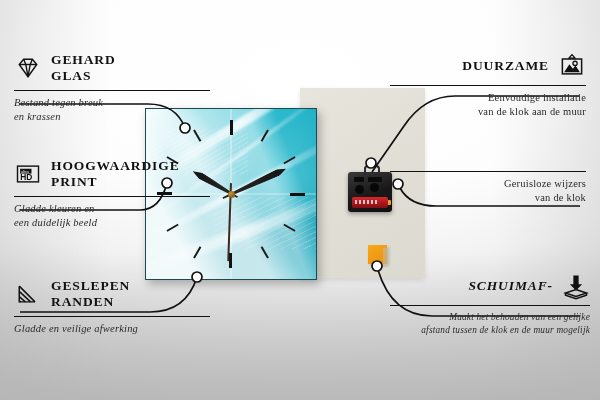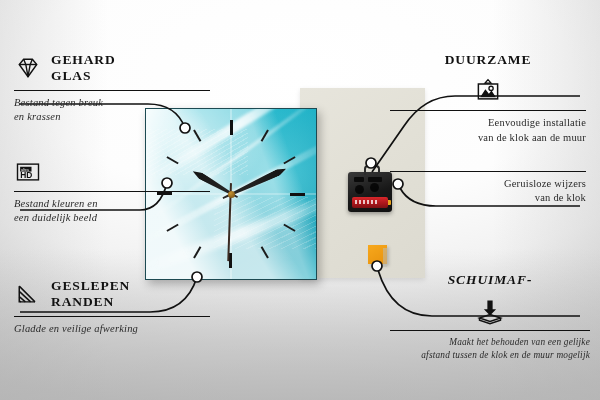--- a/index.html
+++ b/index.html
@@ -100,21 +100,21 @@
     font-family:"Liberation Serif", serif;font-weight:700;
     font-size:13.5px;letter-spacing:.9px;color:#111;line-height:1.22;text-transform:uppercase;
   }
   .feat .rule{height:0;border-top:1.4px solid #111;margin:5px 0 5px;}
   .feat .sub{
     font-family:"Liberation Serif", serif;font-size:10.5px;color:#2a2a2a;line-height:1.35;letter-spacing:.2px;
   }
   .feat.left .head{justify-content:flex-start;}
   .feat.left .ttl{text-align:left;}
   .feat.left .sub{text-align:left;font-style:italic;}
-  .feat.right .head{justify-content:flex-end;flex-direction:column;}
+  .feat.right .head{justify-content:flex-end;}
   .feat.right .ttl{text-align:right;}
   .feat.right .sub{text-align:right;}
   .ico{flex:0 0 auto;width:28px;height:28px;display:block;}
   .ico svg{display:block;width:28px;height:28px;}
 
   
   #f-gehard{left:14px;top:52px;}
   #f-print{left:14px;top:158px;}
   #f-randen{left:14px;top:278px;}
   #f-handgreep{left:390px;top:52px;}
@@ -237,23 +237,24 @@
   <div class="feat left" id="f-print">
     <div class="head">
       <span class="ico">
         <svg viewBox="0 0 32 32">
           <rect x="4" y="7" width="24" height="18" fill="none" stroke="#111" stroke-width="1.6"></rect>
           <rect x="7" y="10" width="13" height="5.5" fill="#111"></rect>
           <text x="8" y="14.4" font-family="Liberation Sans, sans-serif" font-size="4.6" fill="#fff">ultra</text>
           <text x="7" y="23.2" font-family="Liberation Sans, sans-serif" font-size="9.6" font-weight="bold" fill="#111">HD</text>
         </svg>
       </span>
-    </div>
-    <div class="rule"></div>
-    <div class="sub"><span>Bestand kleuren en</span><br><span>een duidelijk beeld</span></div>
+      <span class="ttl"><span>HOOGWAARDIGE</span><br><span>PRINT</span></span>
+    </div>
+    <div class="rule"></div>
+    <div class="sub"><span>Gladde kleuren en</span><br><span>een duidelijk beeld</span></div>
   </div>
 
   <div class="feat left" id="f-randen">
     <div class="head">
       <span class="ico">
         <svg viewBox="0 0 32 32">
             <g stroke="#111" stroke-width="1.7" fill="none">
           <path d="M6 7 L24 25"></path>
               <path d="M6 13 L19 25"></path>
               <path d="M6 19 L13 25"></path>

